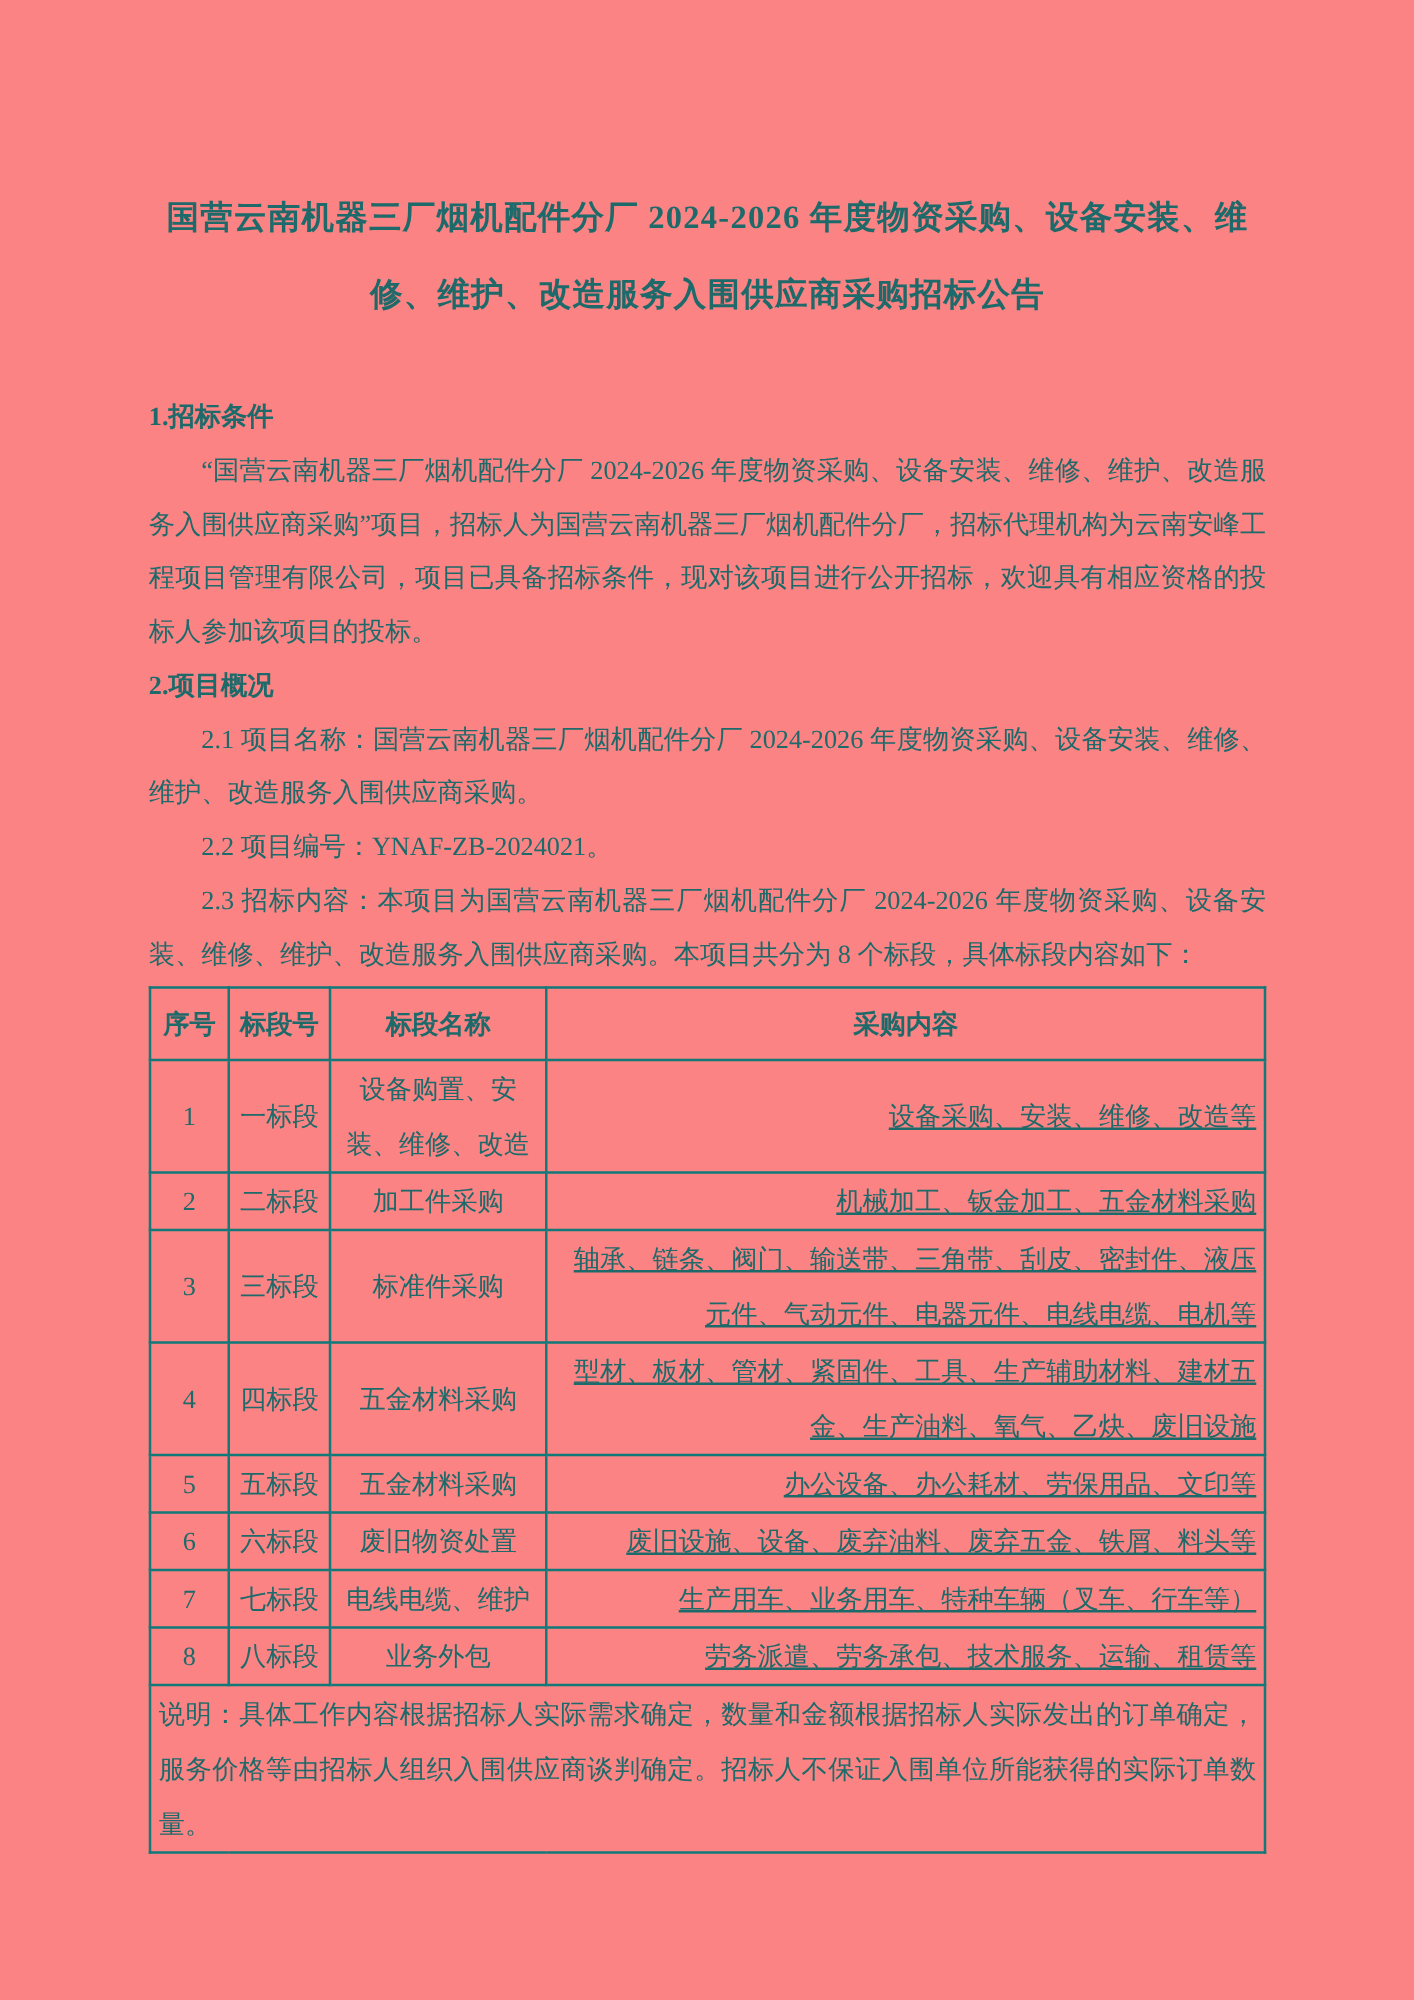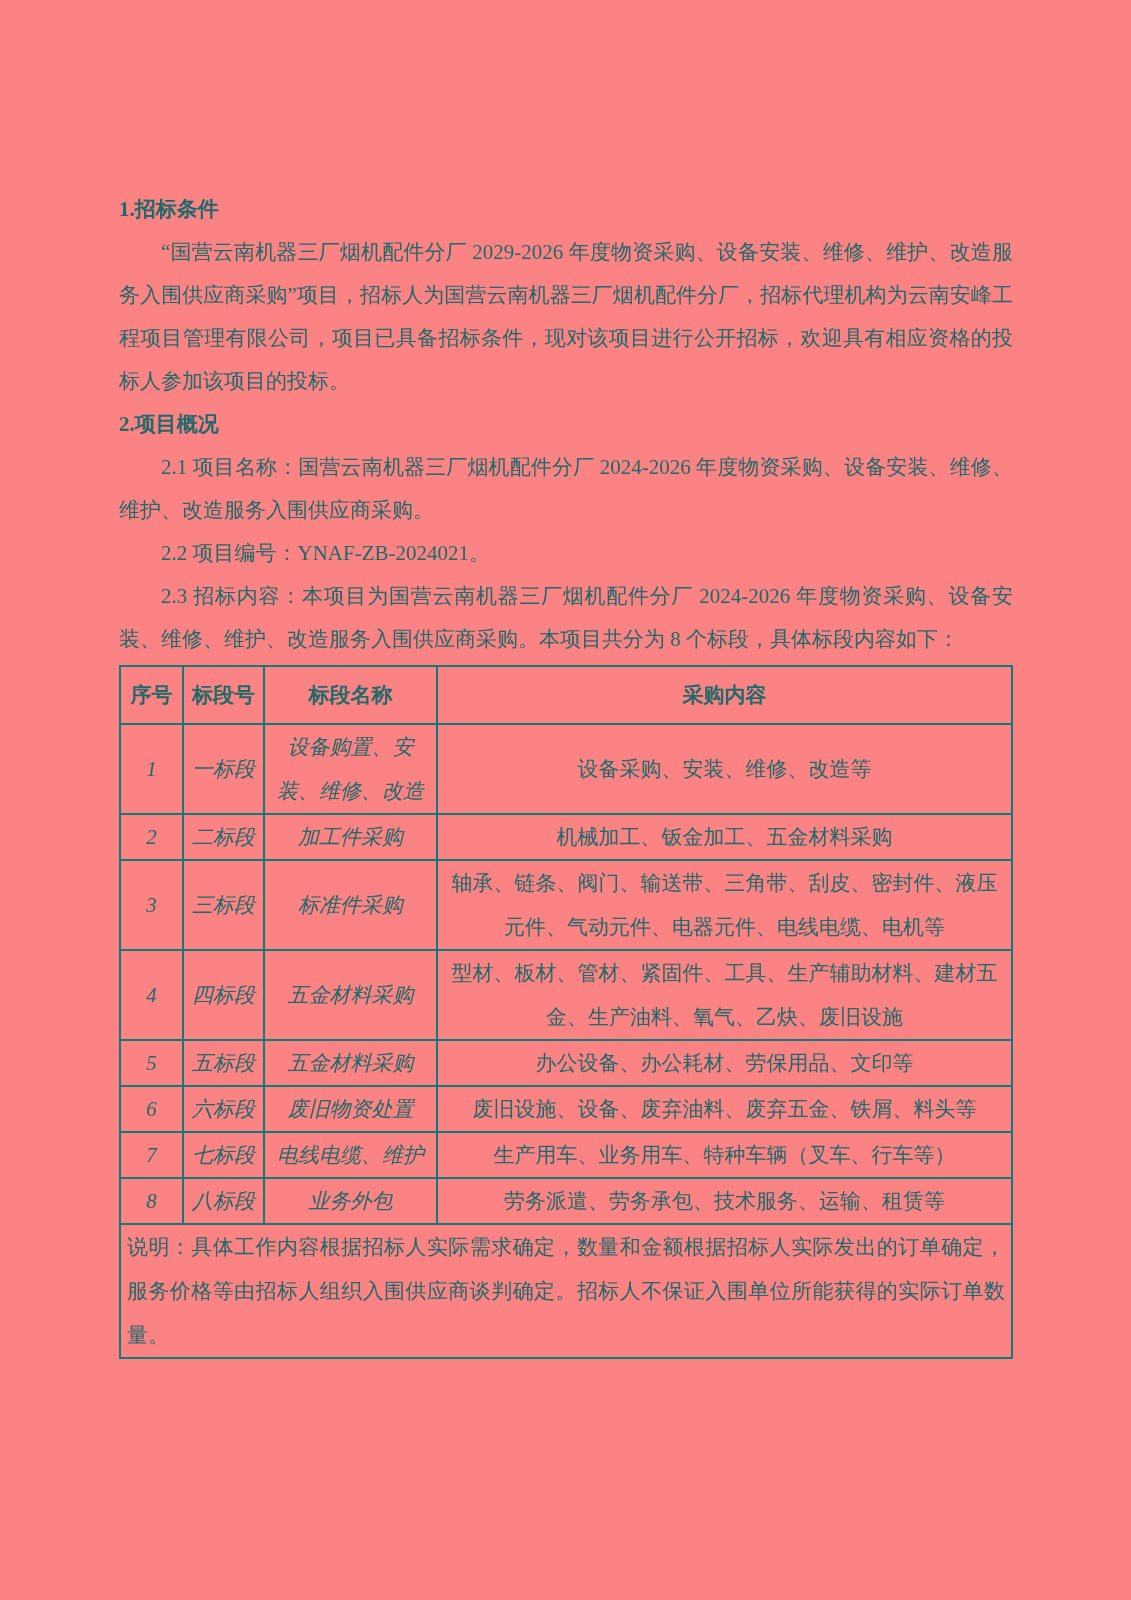--- a/index.html
+++ b/index.html
@@ -58,42 +58,46 @@
     vertical-align: middle;
     font-weight: normal;
     word-break: break-all;
   }
   table.lots th {
     font-weight: bold;
     text-align: center;
     height: 56px;
     line-height: 28px;
   }
-  td.c { text-align: center; font-style: italic; }
-  td.l { text-align: center; padding: 0 10px 0 14px; }
+  td.c { text-align: center; }
+  td.l { text-align: right; padding: 0 10px 0 14px; text-decoration: underline; }
   td.note-cell {
     line-height: 47px;
     padding: 5px 12px;
     text-align: justify;
     margin-top: 34px;
   }
   .col-seq  { width: 63px; }
   .col-lot  { width: 81px; }
   .col-name { width: 173px; }
   .col-content { width: auto; }
 </style>
 </head>
 <body>
 
 <div class="page">
 
+  <div class="title">
+    <div class="tline">国营云南机器三厂烟机配件分厂 2024-2026 年度物资采购、设备安装、维</div>
+    <div class="tline">修、维护、改造服务入围供应商采购招标公告</div>
+  </div>
 
   <div class="body-text">
     <p class="heading">1.招标条件</p>
-    <p class="para">“国营云南机器三厂烟机配件分厂 2029-2026 年度物资采购、设备安装、维修、维护、改造服务入围供应商采购”项目，招标人为国营云南机器三厂烟机配件分厂，招标代理机构为云南安峰工程项目管理有限公司，项目已具备招标条件，现对该项目进行公开招标，欢迎具有相应资格的投标人参加该项目的投标。</p>
+    <p class="para">“国营云南机器三厂烟机配件分厂 2024-2026 年度物资采购、设备安装、维修、维护、改造服务入围供应商采购”项目，招标人为国营云南机器三厂烟机配件分厂，招标代理机构为云南安峰工程项目管理有限公司，项目已具备招标条件，现对该项目进行公开招标，欢迎具有相应资格的投标人参加该项目的投标。</p>
 
     <p class="heading">2.项目概况</p>
     <p class="para">2.1 项目名称：国营云南机器三厂烟机配件分厂 2024-2026 年度物资采购、设备安装、维修、维护、改造服务入围供应商采购。</p>
     <p class="para">2.2 项目编号：YNAF-ZB-2024021。</p>
     <p class="para">2.3 招标内容：本项目为国营云南机器三厂烟机配件分厂 2024-2026 年度物资采购、设备安装、维修、维护、改造服务入围供应商采购。本项目共分为 8 个标段，具体标段内容如下：</p>
   </div>
 
   <table class="lots">
     <colgroup>
       <col class="col-seq">

